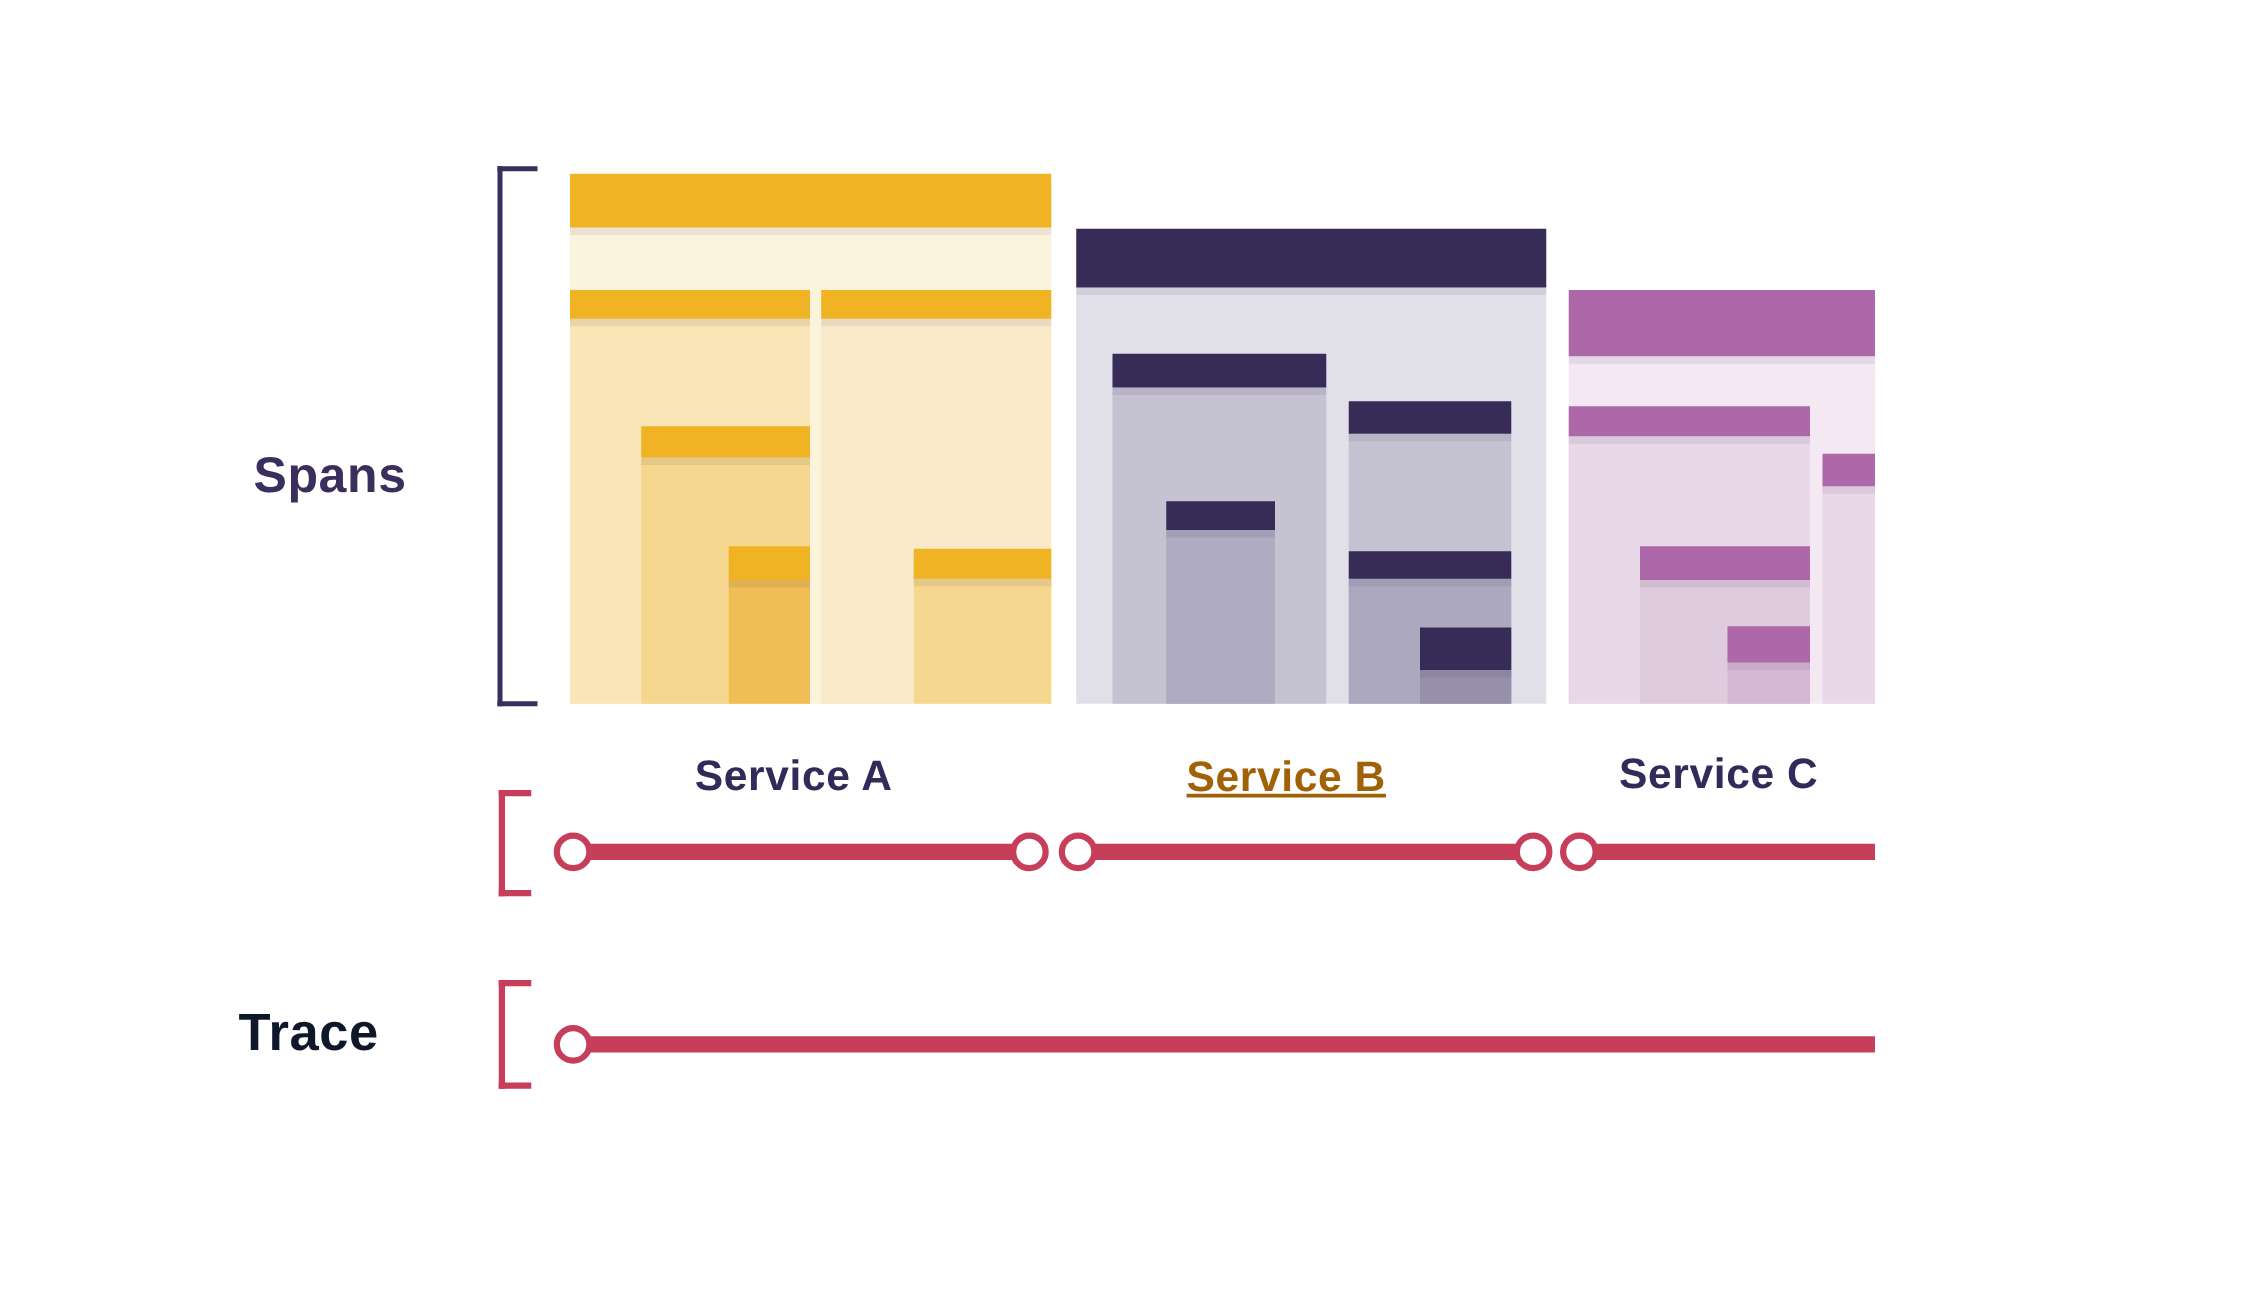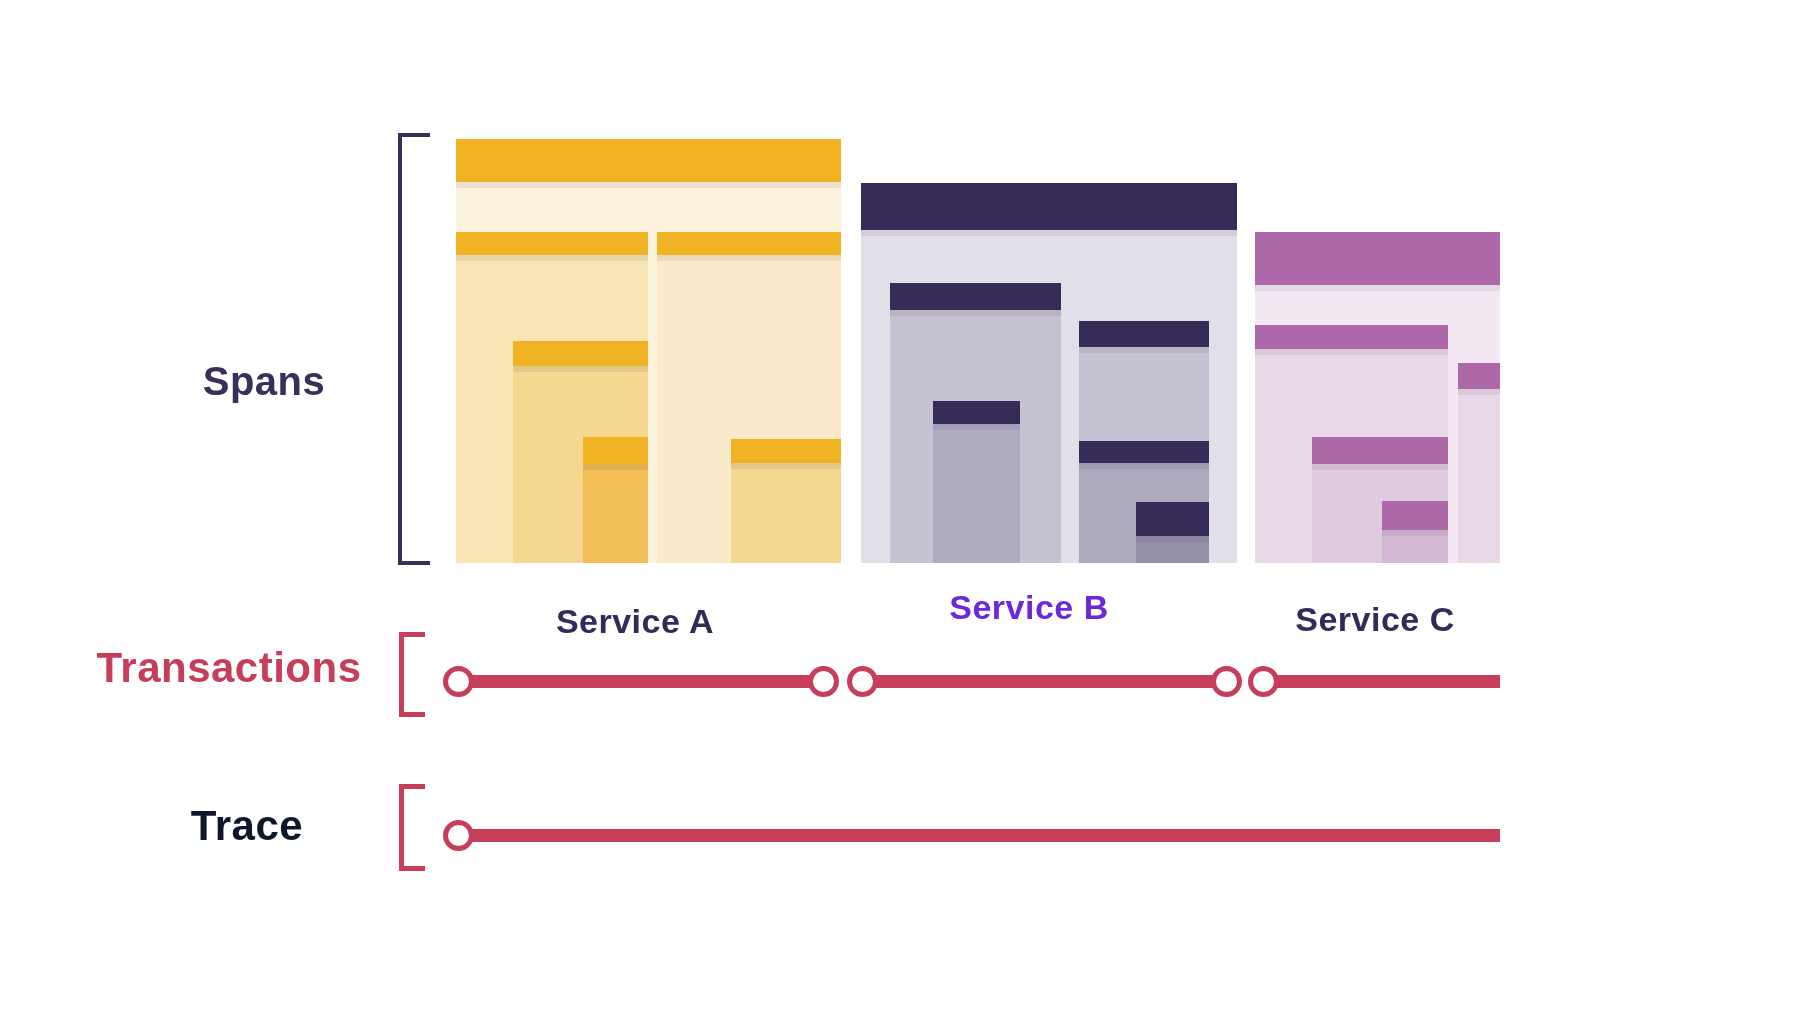--- a/index.html
+++ b/index.html
@@ -101,19 +101,18 @@
       <div class="timeline-circle" style="left: 846.5px; top: 665.5px; width: 31px; height: 31px; background: rgb(255, 255, 255); border: 5px solid rgb(199, 62, 91);"></div>
       <div class="timeline-circle" style="left: 1210.5px; top: 665.5px; width: 31px; height: 31px; background: rgb(255, 255, 255); border: 5px solid rgb(199, 62, 91);"></div>
       <div class="timeline-circle" style="left: 1247.5px; top: 665.5px; width: 31px; height: 31px; background: rgb(255, 255, 255); border: 5px solid rgb(199, 62, 91);"></div>
       <div class="timeline-circle" style="left: 1617.5px; top: 665.5px; width: 31px; height: 31px; background: rgb(255, 255, 255); border: 5px solid rgb(199, 62, 91);"></div>
       <div class="timeline-line" style="left: 458px; top: 828.5px; width: 1175px; height: 13px; background: rgb(199, 62, 91);"></div>
       <div class="timeline-circle" style="left: 442.5px; top: 819.5px; width: 31px; height: 31px; background: rgb(255, 255, 255); border: 5px solid rgb(199, 62, 91);"></div>
       <div class="timeline-circle" style="left: 1617.5px; top: 819.5px; width: 31px; height: 31px; background: rgb(255, 255, 255); border: 5px solid rgb(199, 62, 91);"></div>
     </div>
 
   <div class="row-label" id="spans-label" style="left: 264px; top: 381px; font-size: 40px; color: rgb(58, 46, 92);">Spans</div>
-  <div class="row-label" id="transactions-label" style="left: 229px; top: 668px; font-size: 42px; color: rgb(199, 62, 91);">Transactions</div>
   <div class="row-label" id="trace-label" style="left: 247px; top: 826px; font-size: 42px; color: #0f172a;">Trace</div>
 
   <div class="service-label" id="service-label-0" style="left: 635px; top: 602px; font-size: 34px; color: rgb(51, 42, 89);">Service A</div>
-  <div class="service-label" id="service-label-1" style="left: 1029px; top: 588px; font-size: 34px; color: #6d28d9;">Service B</div>
+  <div class="service-label" id="service-label-1" style="left: 1029px; top: 603px; font-size: 34px; color: #a16207; text-decoration: underline;">Service B</div>
   <div class="service-label" id="service-label-2" style="left: 1375px; top: 600px; font-size: 34px; color: rgb(51, 42, 89);">Service C</div>
 </div>
 
 </body></html>

